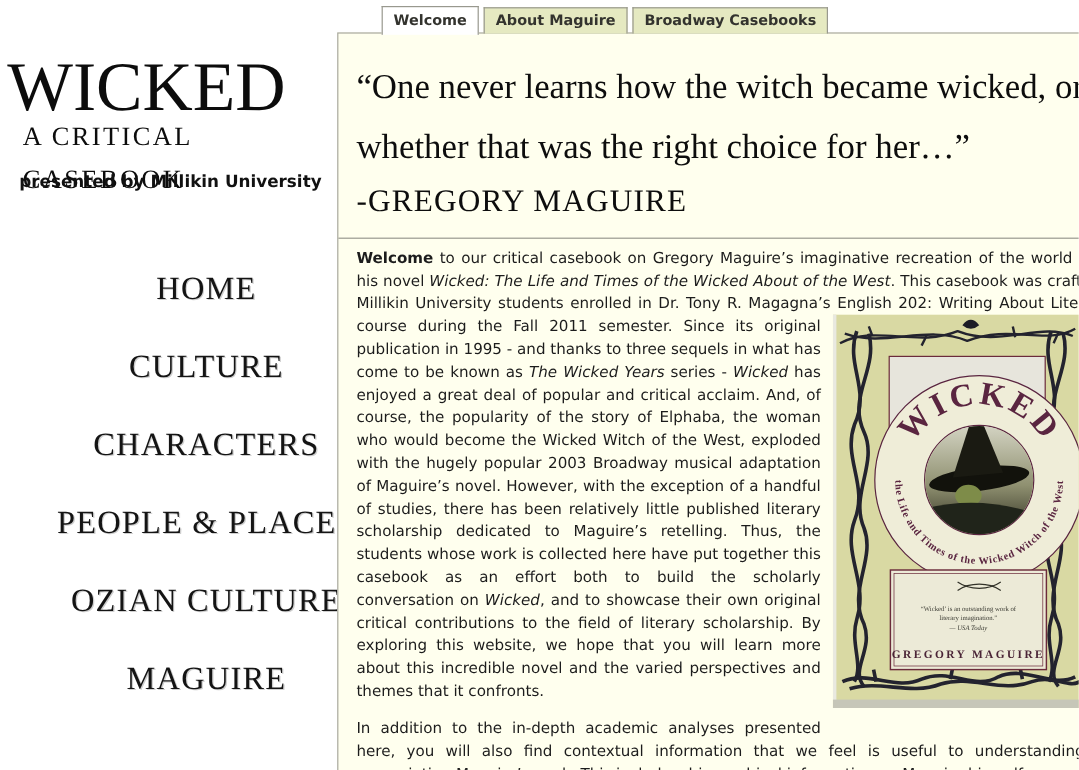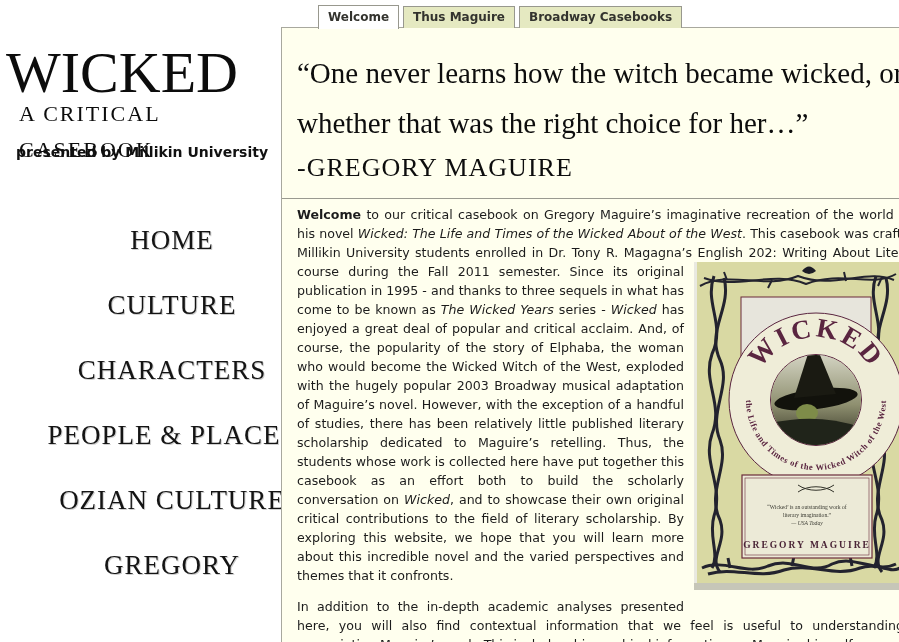--- a/index.html
+++ b/index.html
@@ -48,27 +48,27 @@
       <div class="logo-subtitle">A CRITICAL CASEBOOK</div>
     </div>
     <div class="presented">presented by Millikin University</div>
 
     <nav class="nav">
       <a class="nav-item">HOME</a>
       <a class="nav-item">CULTURE</a>
       <a class="nav-item">CHARACTERS</a>
       <a class="nav-item">PEOPLE &amp; PLACES</a>
       <a class="nav-item">OZIAN CULTURE</a>
-      <a class="nav-item">GREGORY</a>
+      <a class="nav-item">MAGUIRE</a>
     </nav>
   </div>
 
   <div class="tabbar">
     <div class="tab active">Welcome</div>
-    <div class="tab">Thus Maguire</div>
+    <div class="tab">About Maguire</div>
     <div class="tab">Broadway Casebooks</div>
   </div>
 
   <div class="panel">
 
     <div class="quote">
       <div class="quote-line">“One never learns how the witch became wicked, or</div>
       <div class="quote-line">whether that was the right choice for her…”</div>
       <div class="quote-attr">-GREGORY MAGUIRE</div>
     </div>

